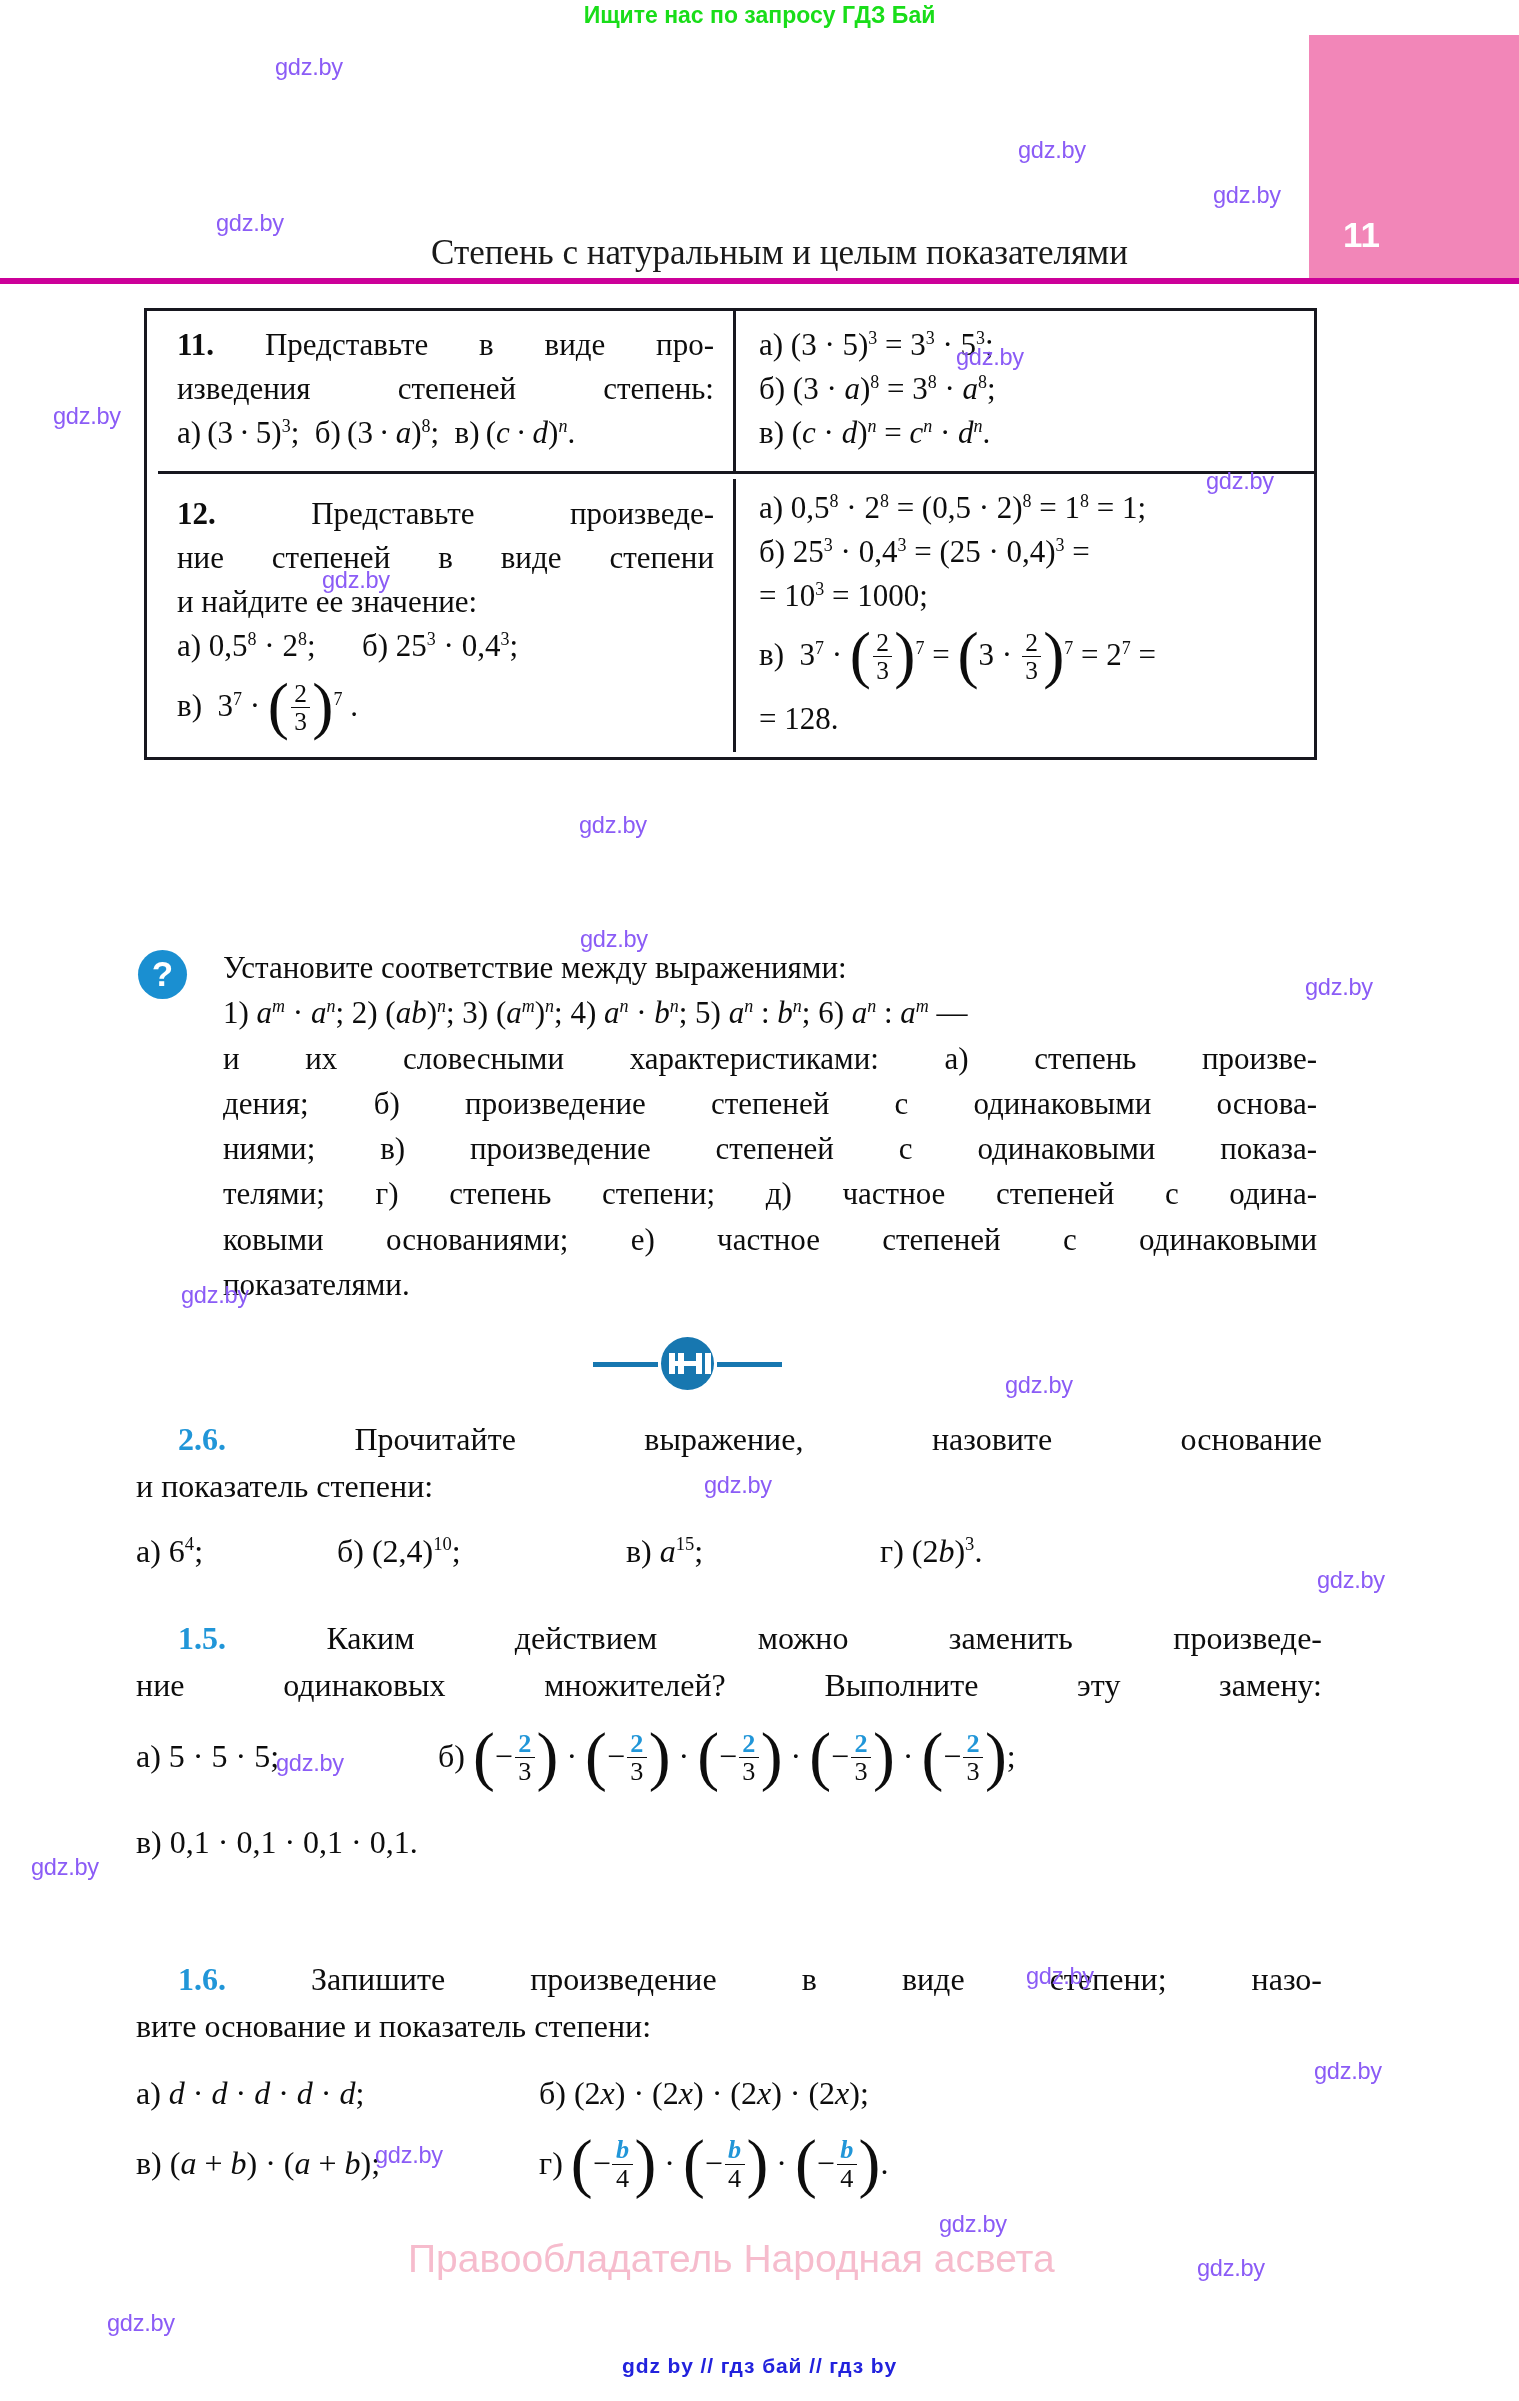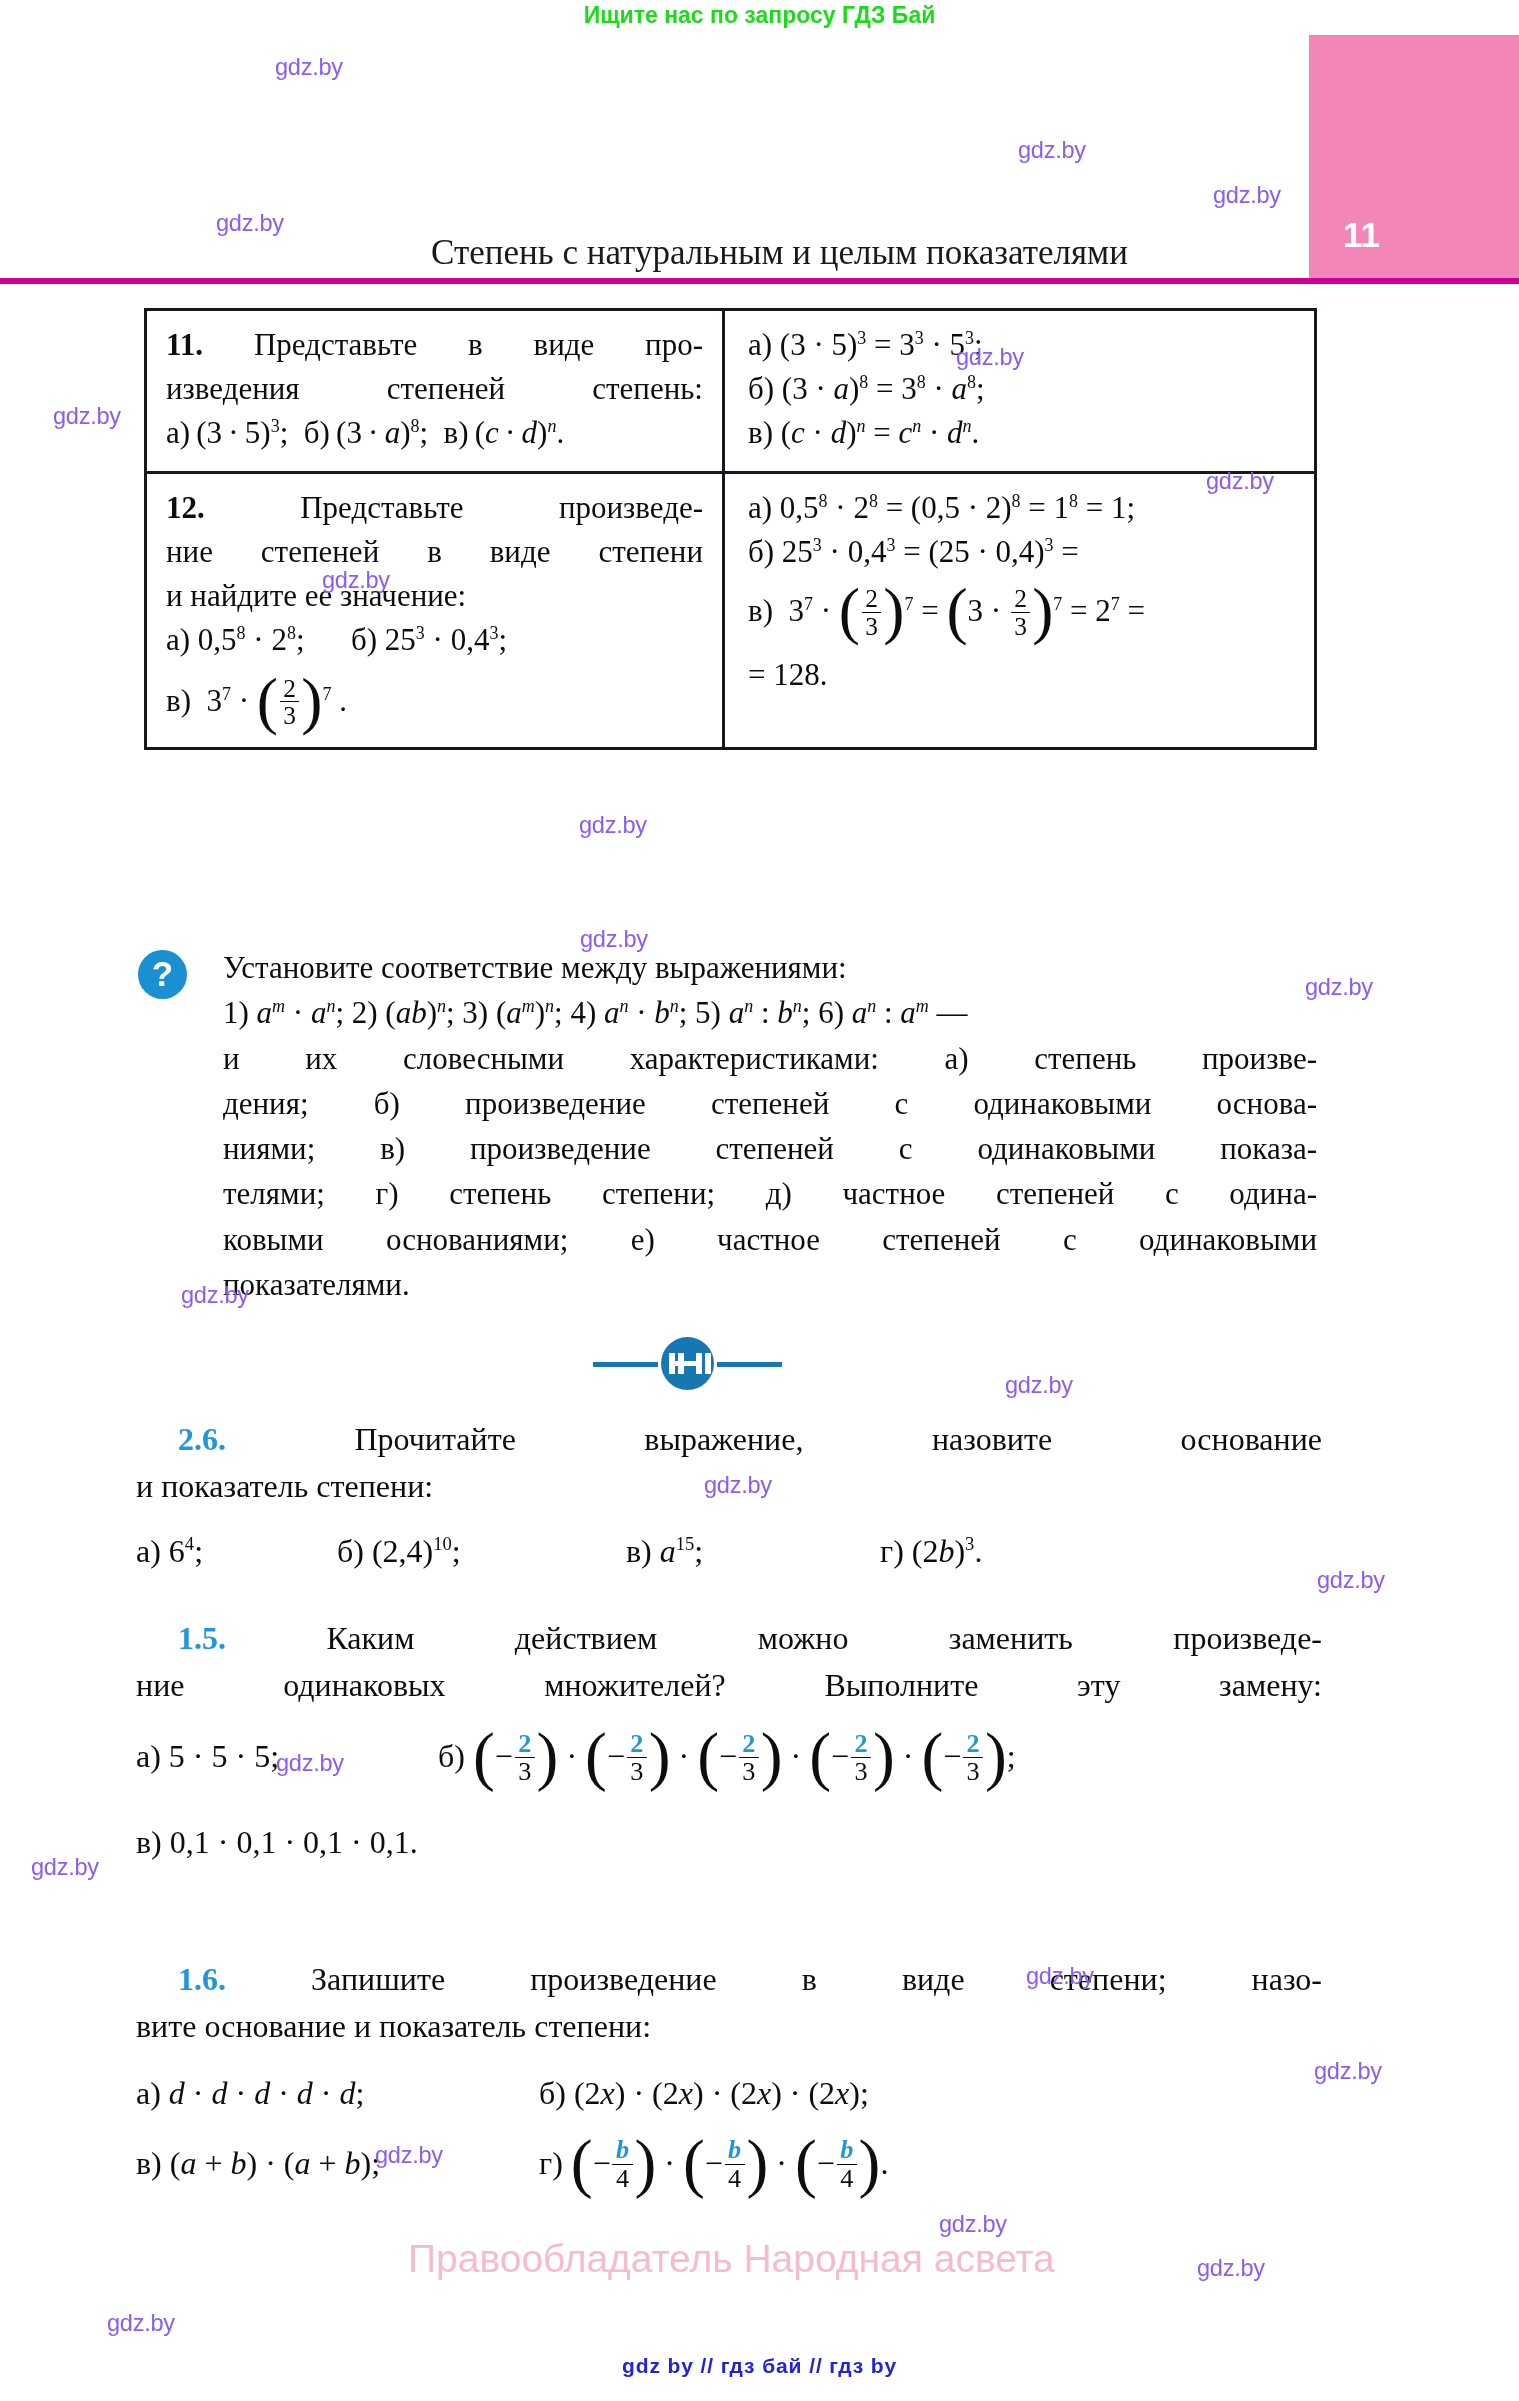--- a/index.html
+++ b/index.html
@@ -114,21 +114,22 @@
     position: relative;
   }
   .tbl-head-title {
     font-size: 33px;
     font-weight: bold;
     font-family: "Liberation Serif", serif;
     color: #17171f;
   }
   .tbl-row {
     display: flex;
-    align-items: flex-start;
+    align-items: center;
+    margin-left: 11px;
   }
   .tbl-row + .tbl-row {
     border-top: 3.5px solid #17171f;
   }
   .cell-left {
     width: 578px;
     box-sizing: border-box;
     border-right: 3.5px solid #17171f;
     padding: 12.3px 19px 15.8px 19px;
     position: relative;
@@ -301,20 +302,21 @@
     <div class="cell-left">
       <div class="ln just"><span class="bold-num">12.</span>&nbsp;<span>Представьте произведе-</span></div>
       <div class="ln just"><span>ние степеней в виде степени</span></div>
       <div class="ln justlast"><span>и найдите ее значение:</span></div>
       <div class="ln">а) 0,5<sup>8</sup> · 2<sup>8</sup>;&nbsp;&nbsp;&nbsp;&nbsp;&nbsp; б) 25<sup>3</sup> · 0,4<sup>3</sup>;</div>
       <div class="ln" style="margin-top:14px">в)&nbsp; 3<sup>7</sup> · <span class="bigparen">(</span><span class="frac"><span class="num">2</span><span class="den">3</span></span><span class="bigparen">)</span><sup>7</sup> .</div>
     </div>
     <div class="cell-right">
       <div class="ln">а) 0,5<sup>8</sup> · 2<sup>8</sup> = (0,5 · 2)<sup>8</sup> = 1<sup>8</sup> = 1;</div>
       <div class="ln">б) 25<sup>3</sup> · 0,4<sup>3</sup> = (25 · 0,4)<sup>3</sup> =</div>
+      <div class="ln">= 10<sup>3</sup> = 1000;</div>
       <div class="ln" style="margin-top:12.3px">в)&nbsp; 3<sup>7</sup> · <span class="bigparen">(</span><span class="frac"><span class="num">2</span><span class="den">3</span></span><span class="bigparen">)</span><sup>7</sup> = <span class="bigparen">(</span>3 · <span class="frac"><span class="num">2</span><span class="den">3</span></span><span class="bigparen">)</span><sup>7</sup> = 2<sup>7</sup> =</div>
       <div class="ln" style="margin-top:12.3px">= 128.</div>
     </div>
   </div>
 </div>
 
 <div class="qmark">?</div>
 <div class="qtext">
   <p>Установите соответствие между выражениями:</p>
   <p>1) <span class="it">a</span><sup class="it">m</sup> · <span class="it">a</span><sup class="it">n</sup>; 2) (<span class="it">ab</span>)<sup class="it">n</sup>; 3) (<span class="it">a</span><sup class="it">m</sup>)<sup class="it">n</sup>; 4) <span class="it">a</span><sup class="it">n</sup> · <span class="it">b</span><sup class="it">n</sup>; 5) <span class="it">a</span><sup class="it">n</sup> : <span class="it">b</span><sup class="it">n</sup>; 6) <span class="it">a</span><sup class="it">n</sup> : <span class="it">a</span><sup class="it">m</sup> —</p>

